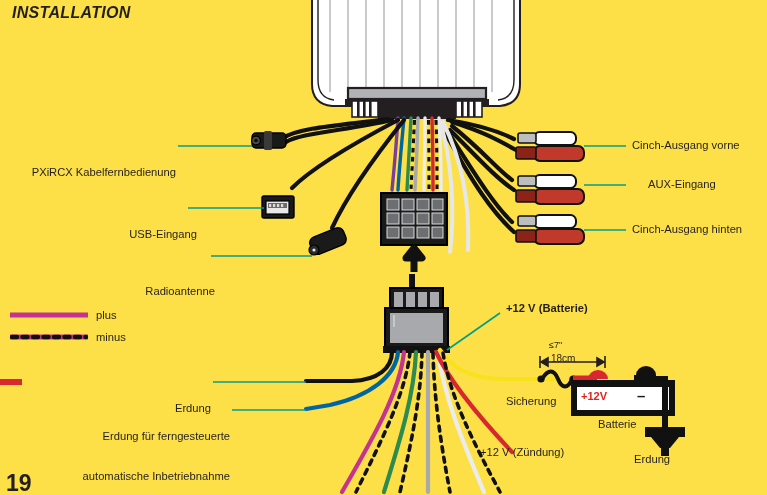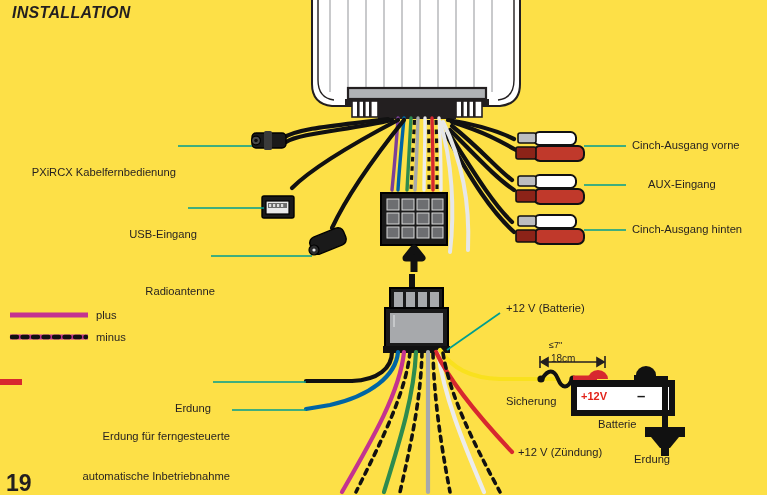--- a/index.html
+++ b/index.html
@@ -276,22 +276,22 @@
     <div>automatische Inbetriebnahme</div>
   </div>
 
   <div class="legend-txt" style="left:96px;top:309px;">plus</div>
   <div class="legend-txt" style="left:96px;top:331px;">minus</div>
 
   <div class="lbl" style="left:632px;top:139px;">Cinch-Ausgang vorne</div>
   <div class="lbl" style="left:632px;top:178px;margin-left:16px;">AUX-Eingang</div>
   <div class="lbl" style="left:632px;top:223px;">Cinch-Ausgang hinten</div>
 
-  <div class="lbl" style="left:506px;top:302px;">+12 V (Batterie)</div>
-  <div class="lbl" style="left:518px;top:446px;">+12 V (Zündung)</div>
+  <div class="lbl" style="left:506px;top:302px;font-weight:bold;">+12 V (Batterie)</div>
+  <div class="lbl" style="left:480px;top:446px;">+12 V (Zündung)</div>
   <div class="lbl" style="left:506px;top:395px;">Sicherung</div>
   <div class="lbl" style="left:598px;top:418px;">Batterie</div>
   <div class="lbl" style="left:634px;top:453px;">Erdung</div>
 
   <div id="dim-in">≤7"</div>
   <div id="dim-cm">18cm</div>
   <div id="batt-plus">+12V</div>
   <div id="batt-minus">–</div>
 
   <div class="lbl c" style="left:296px;top:468px;width:48px;">

